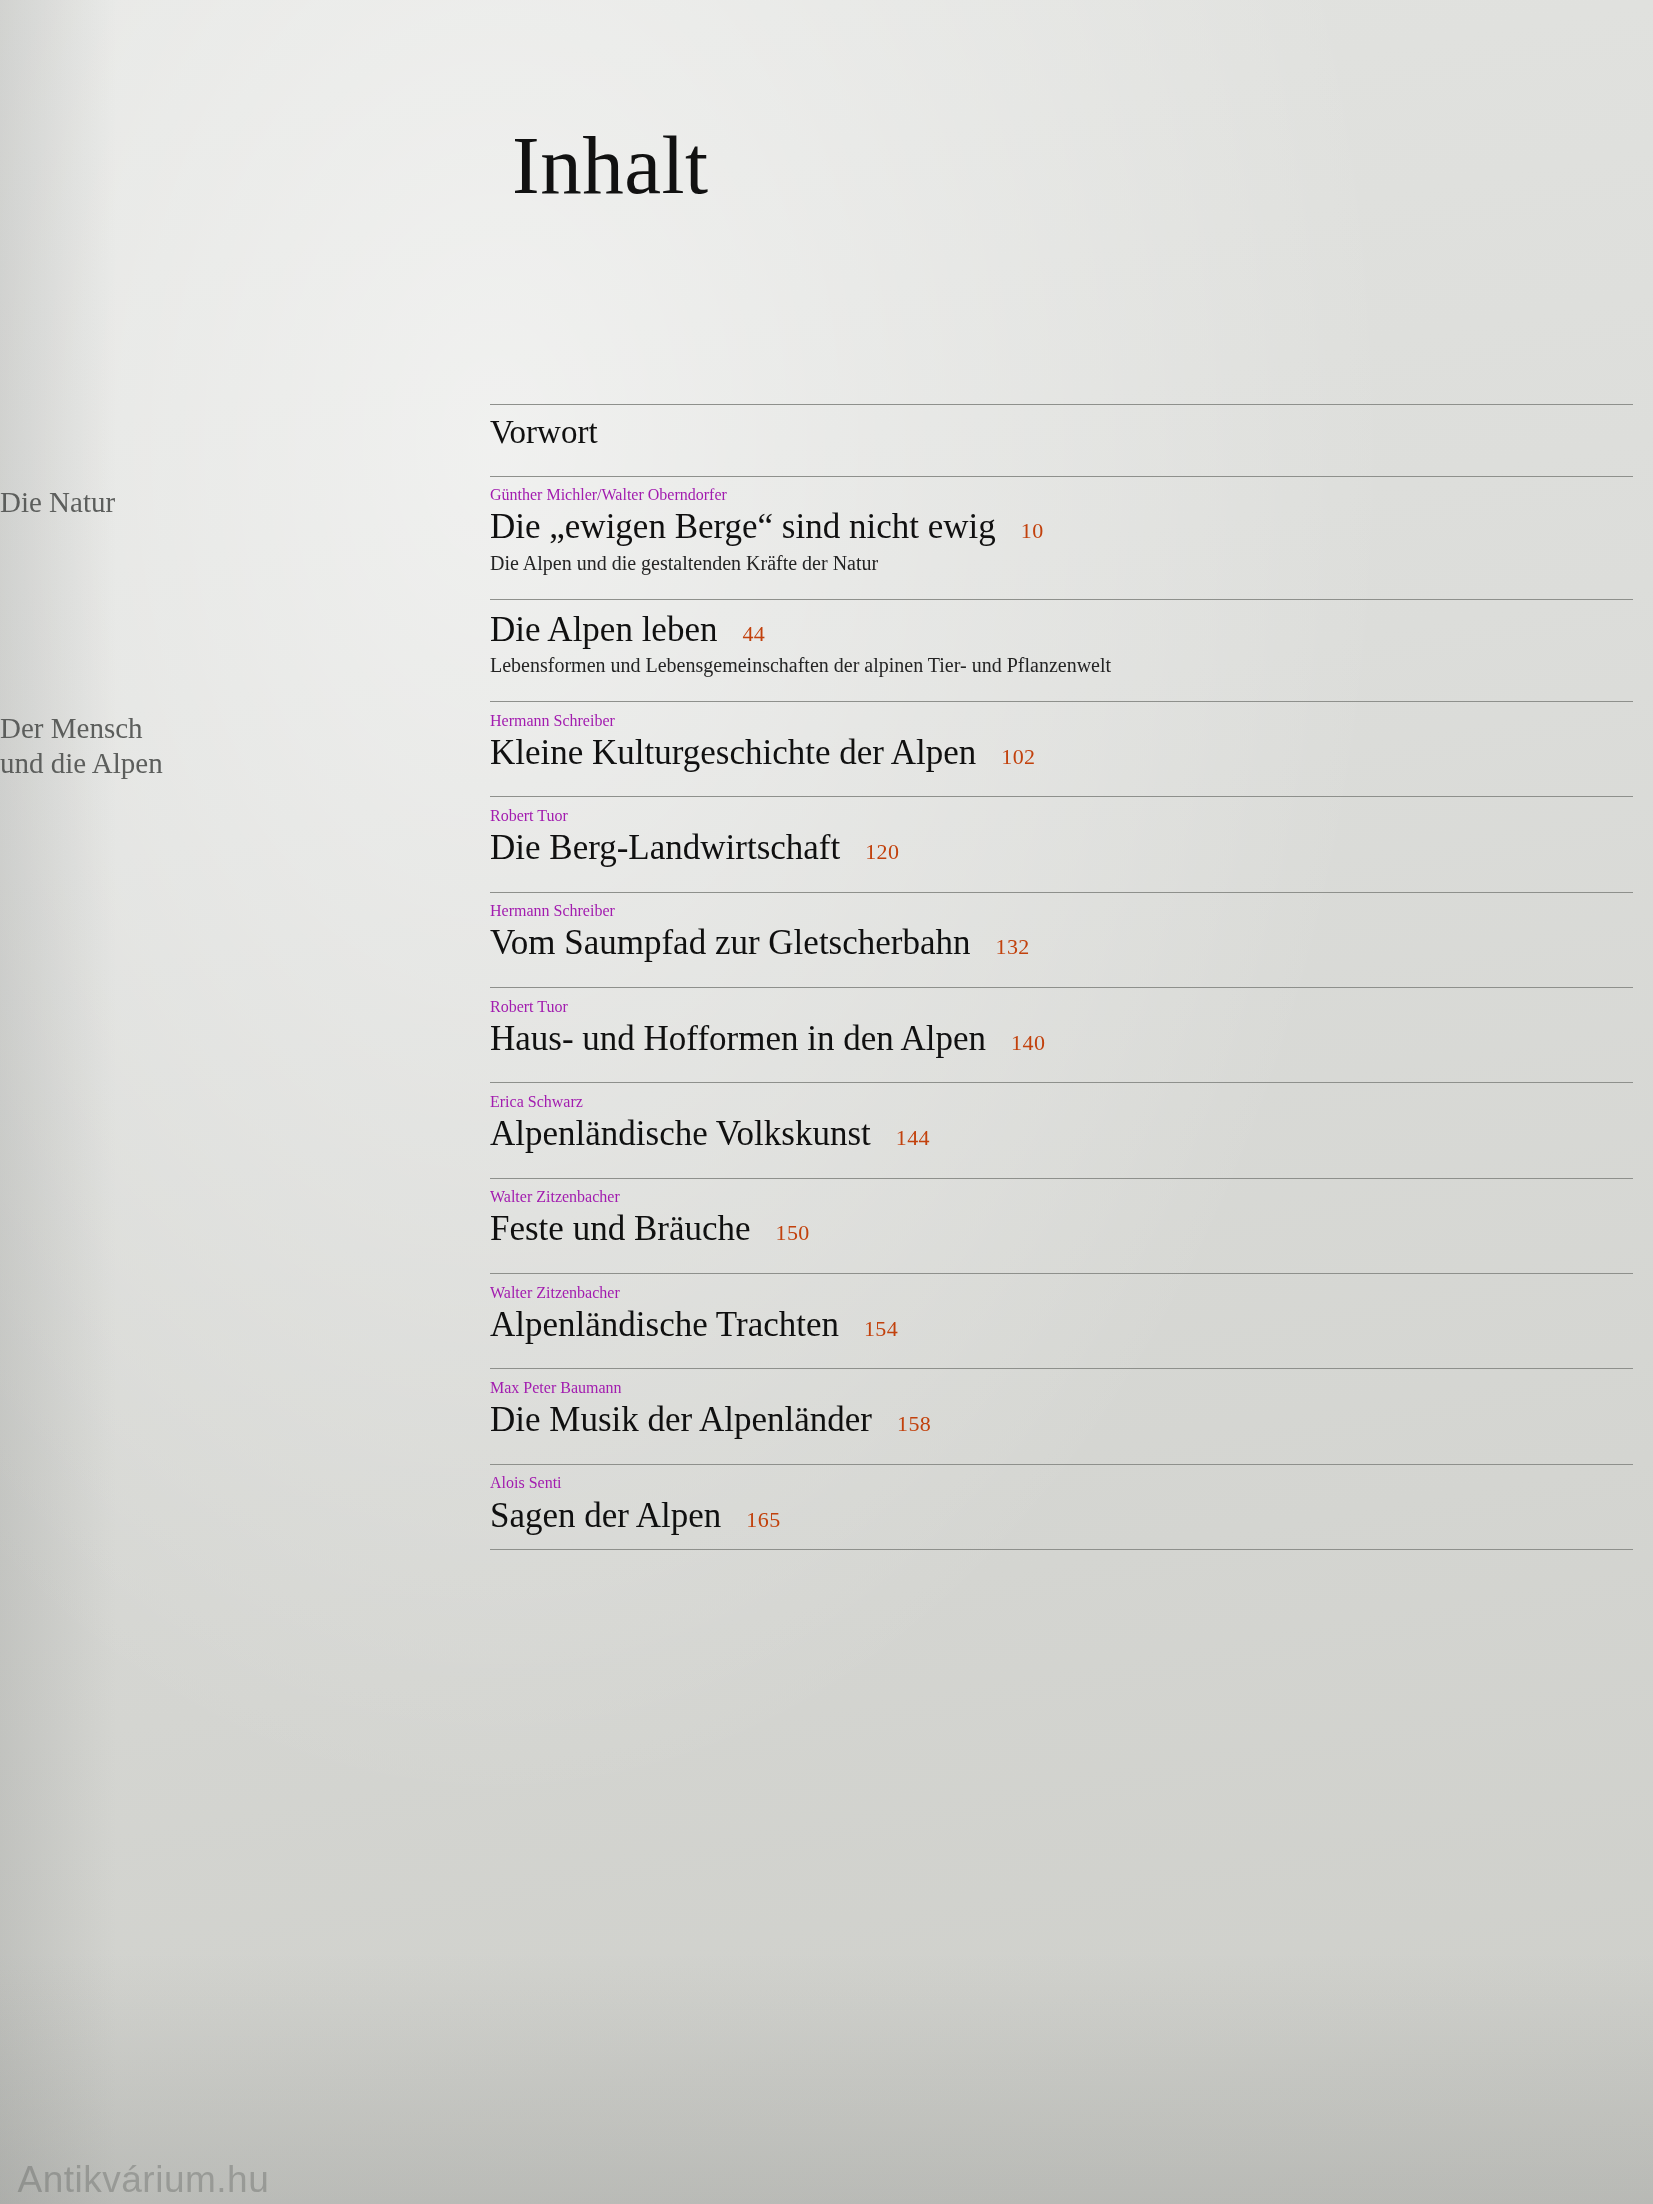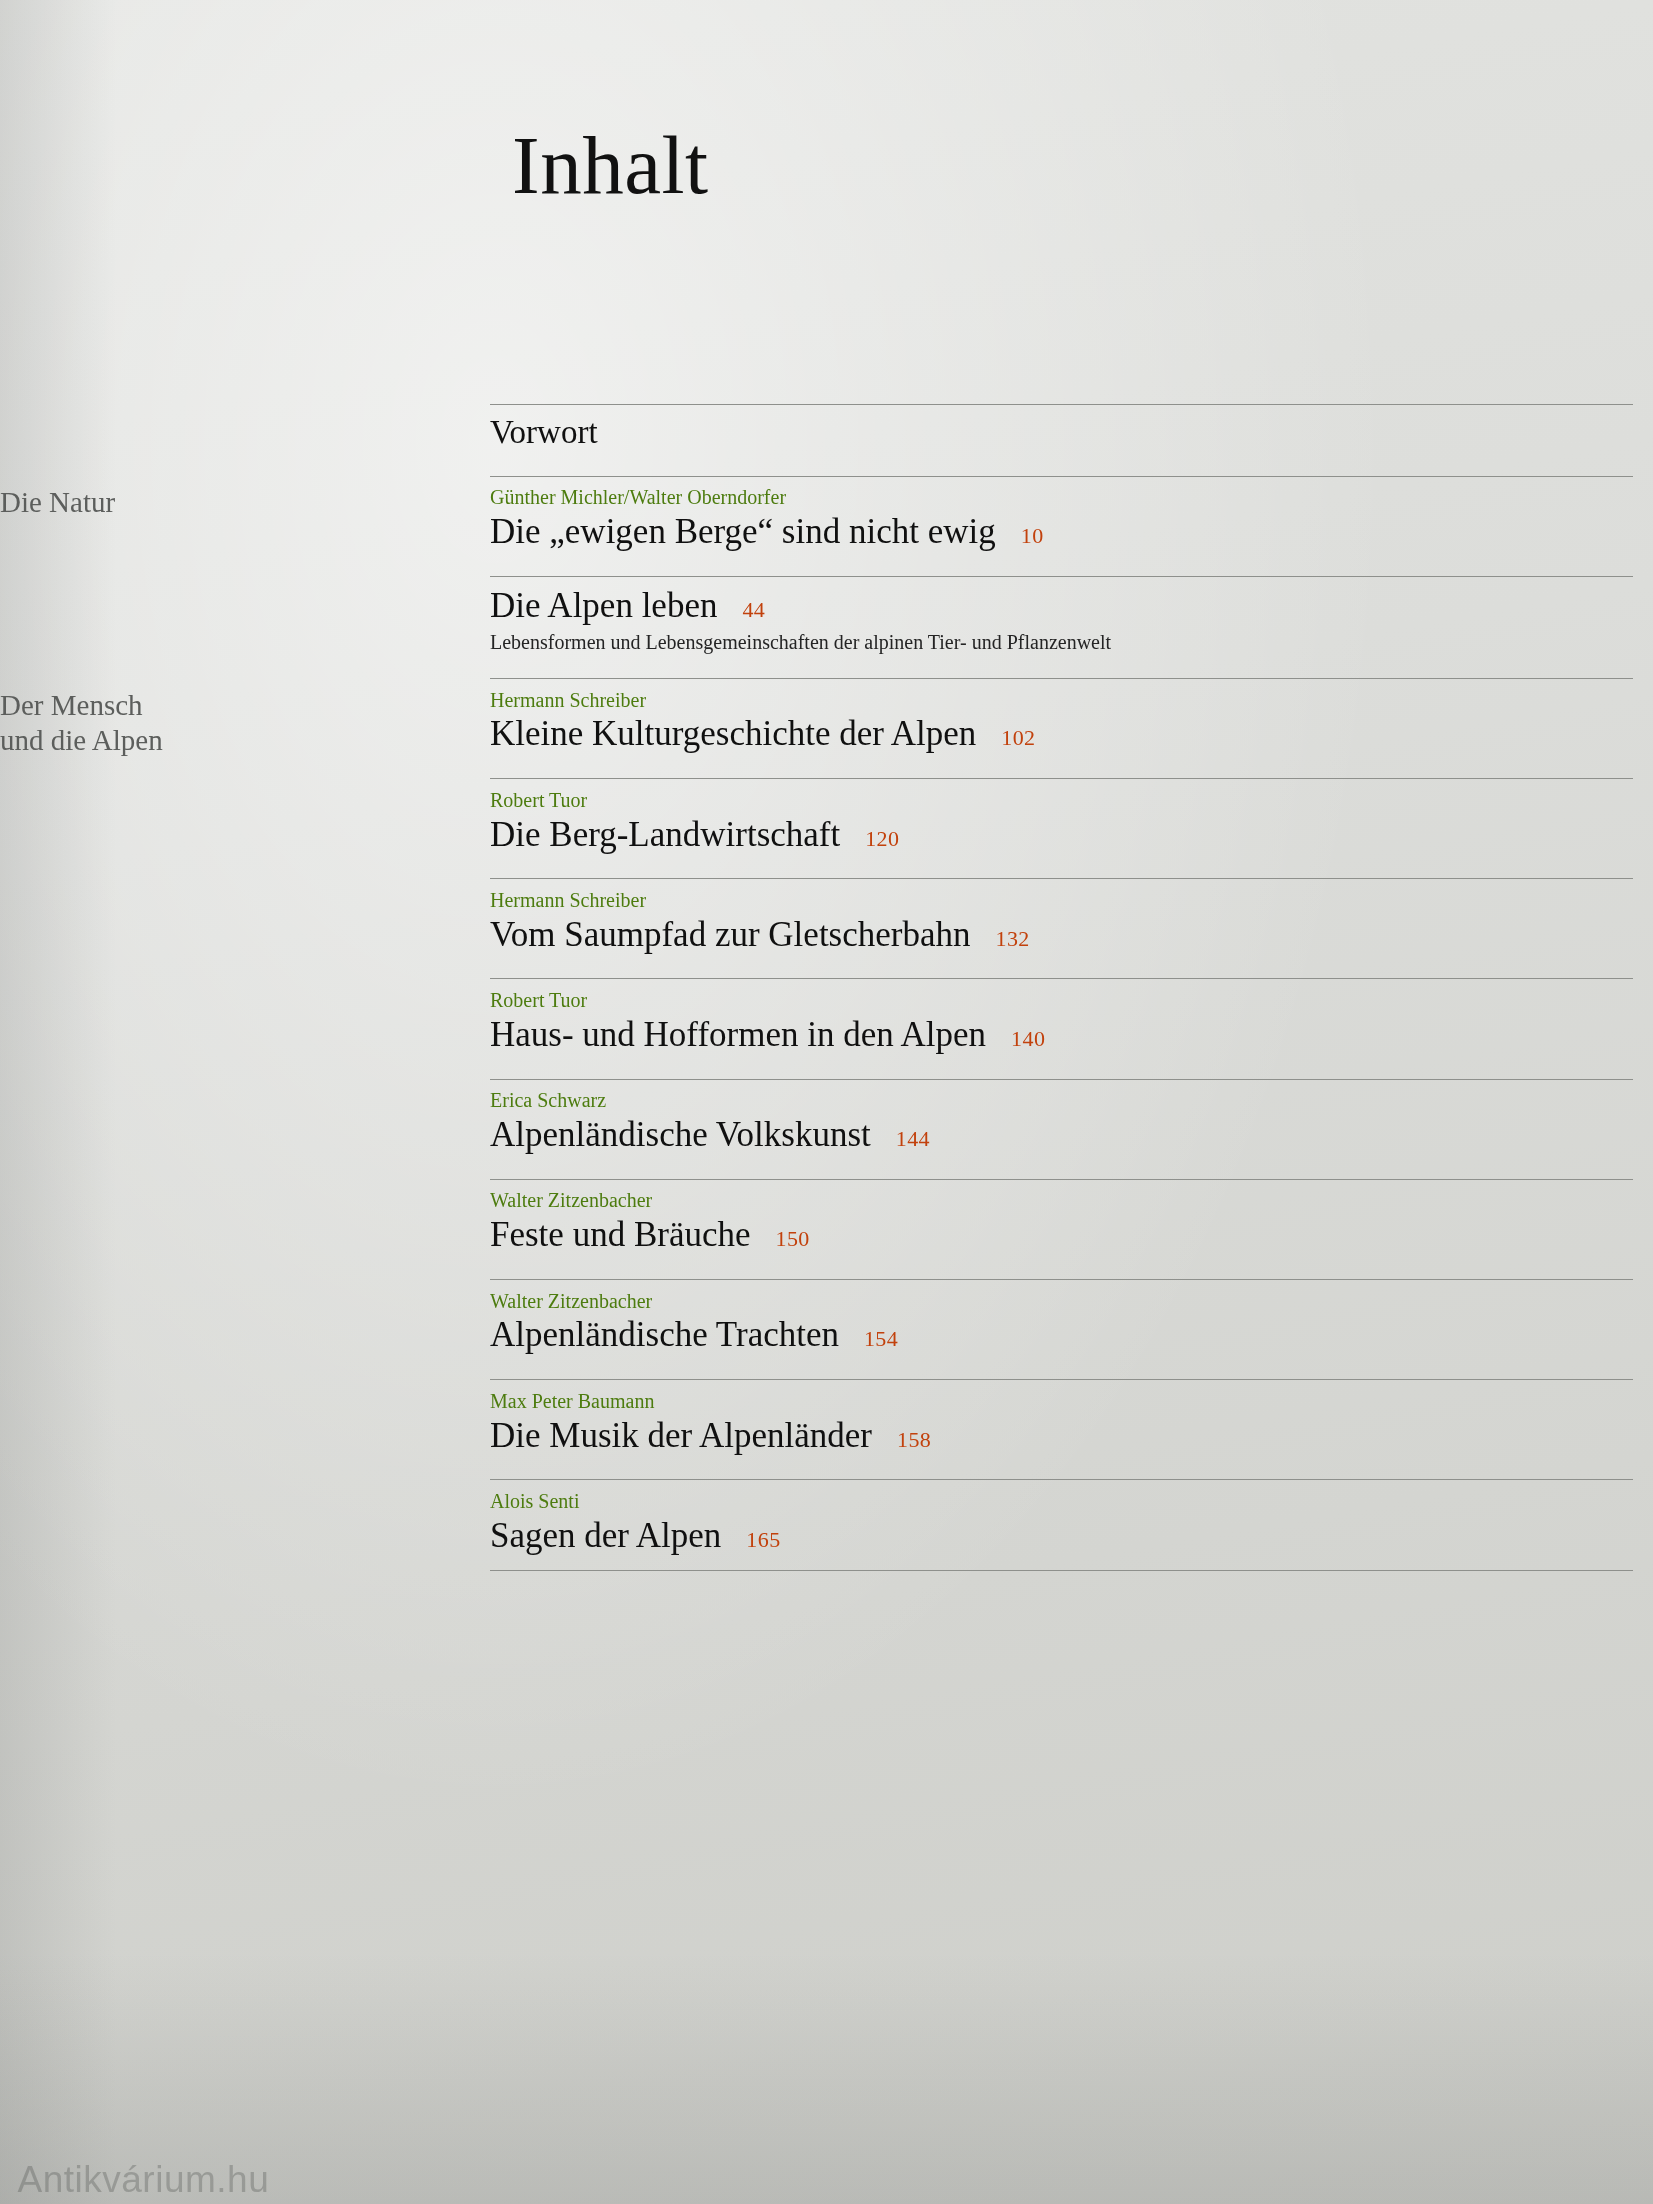--- a/index.html
+++ b/index.html
@@ -84,23 +84,23 @@
     width: 1143px;
     box-sizing: border-box;
     padding-right: 78px;
     border-top: 1px solid #8e908c;
     padding-top: 8.7px;
     padding-bottom: 13.6px;
     min-height: 56px;
   }
 
   .author {
-    font-size: 20px;
+    font-size: 16px;
     line-height: 1.2;
-    color: #4d7c0f;
+    color: #a21caf;
     margin-bottom: 1.9px;
   }
 
   .title-row {
     display: flex;
     align-items: baseline;
     font-family: Liberation Serif, serif;
   }
 
   .chapter-title {
@@ -165,20 +165,21 @@
         </div>
       </div>
       <div class="entry">
         <div class="section-label">Die Natur</div>
         <div class="entry-body">
           <div class="author">Günther Michler/Walter Oberndorfer</div>
           <div class="title-row">
             <div class="chapter-title">Die „ewigen Berge“ sind nicht ewig</div>
             <div class="page-num">10</div>
           </div>
+          <div class="subtitle">Die Alpen und die gestaltenden Kräfte der Natur</div>
         </div>
       </div>
       <div class="entry">
         <div class="section-label"></div>
         <div class="entry-body">
           <div class="title-row">
             <div class="chapter-title">Die Alpen leben</div>
             <div class="page-num">44</div>
           </div>
           <div class="subtitle">Lebensformen und Lebensgemeinschaften der alpinen Tier- und Pflanzenwelt</div>

